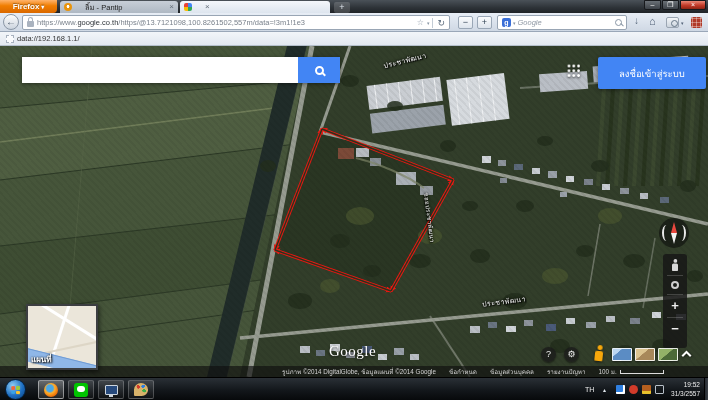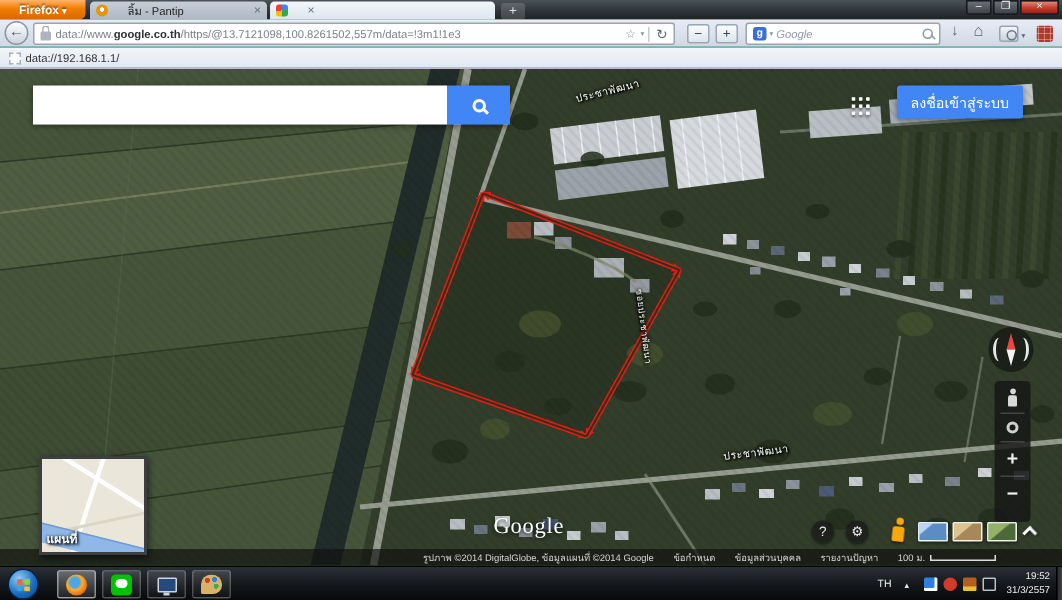--- a/index.html
+++ b/index.html
@@ -37,21 +37,21 @@
     background:linear-gradient(#e7edf5,#cfd8e4);border-bottom:1px solid #9aa7b8}
   .backbtn{position:absolute;left:3px;top:1px;width:16px;height:16px;border-radius:50%;
     background:linear-gradient(#fdfdfd,#ccd4de);border:1px solid #8b97a6;color:#445566;
     font-size:10px;line-height:14px;text-align:center}
   .urlfield{position:absolute;left:22px;top:2px;width:428px;height:15px;background:#fff;
     border:1px solid #98a5b4;border-radius:2px;display:flex;align-items:center;padding:0 4px;gap:3px}
   .lock{width:7px;height:6px;background:#aab3bf;border-radius:1px;position:relative;flex:0 0 auto;margin-top:2px}
   .lock::before{content:'';position:absolute;top:-4px;left:1.2px;width:3px;height:4px;
     border:1.2px solid #aab3bf;border-bottom:none;border-radius:3px 3px 0 0}
   .urltext{flex:1;white-space:nowrap;overflow:hidden;font-size:7.5px;color:#7a828c}
-  .urltext b{color:#2d3238;font-weight:bold}
+  .urltext b{color:#2d3238;font-weight:normal}
   .urlbtn{color:#8a97a6;font-size:8px;flex:0 0 auto}
   .urlcaret{color:#8a97a6;font-size:5px;flex:0 0 auto}
   .reloadseg{border-left:1px solid #c3ccd6;padding-left:4px;color:#5a6a7c;font-size:9px;flex:0 0 auto}
   .zbtn{position:absolute;top:3px;width:15px;height:13px;background:linear-gradient(#fbfcfd,#dde4ec);
     border:1px solid #9aa7b6;border-radius:2px;font-size:9px;text-align:center;line-height:11px;color:#334455}
   .searchfield{position:absolute;left:497px;top:2px;width:130px;height:15px;background:#fff;
     border:1px solid #98a5b4;border-radius:2px;display:flex;align-items:center;gap:2px;padding:0 4px}
   .engine{width:9px;height:9px;border-radius:2px;background:#3a6fd8;color:#fff;font-size:7px;
     font-weight:bold;text-align:center;line-height:9px;flex:0 0 auto}
   .searchinput{flex:1;min-width:0;border:none;outline:none;background:transparent;
@@ -94,21 +94,21 @@
     font-family:"Liberation Sans",sans-serif}
   .gsbtn{width:42px;background:#4285f4;display:flex;align-items:center;justify-content:center;cursor:pointer}
   .bigmag{width:9px;height:9px;border:2px solid #fff;border-radius:50%;position:relative}
   .bigmag::after{content:'';position:absolute;width:5px;height:2px;background:#fff;
     transform:rotate(45deg);right:-4px;bottom:-2px}
 
   .appsgrid{position:absolute;left:566px;top:17px;width:14px;height:14px;z-index:5;
     background-image:radial-gradient(circle,#fff 1.2px,transparent 1.5px);
     background-size:4.8px 4.8px;background-position:.6px .6px;
     filter:drop-shadow(0 1px 1px rgba(0,0,0,.7))}
-  .signin{position:absolute;left:598px;top:11px;height:22px;padding:0 9px;background:#4285f4;
+  .signin{position:absolute;left:598px;top:11px;height:32px;padding:0 21px;background:#4285f4;
     border-radius:2px;color:#fff;font-size:9.5px;display:flex;align-items:center;z-index:5;
     box-shadow:0 1px 4px rgba(0,0,0,.45);cursor:pointer}
 
   .minimap{position:absolute;left:26px;top:258px;width:72px;height:66px;border:2px solid #3c3e41;
     background:#ebe6da;box-shadow:1px 2px 5px rgba(0,0,0,.6);overflow:hidden;z-index:6}
   .mm-road{position:absolute;background:#fff}
   .mm-r1{left:-8px;top:18px;width:110px;height:3px;transform:rotate(32deg)}
   .mm-r2{left:28px;top:-10px;width:3px;height:90px;transform:rotate(18deg)}
   .mm-r3{left:-10px;top:40px;width:110px;height:2px;transform:rotate(-12deg);background:#ddd6c6}
   .mm-river{position:absolute;left:-16px;bottom:0px;width:84px;height:13px;background:#8fb7e8;
@@ -221,21 +221,21 @@
       <span class="winbtn">–</span>
       <span class="winbtn">❐</span>
       <span class="winbtn close">×</span>
     </div>
   </div>
 
   <div class="navbar">
     <div class="backbtn">←</div>
     <div class="urlfield">
       <span class="lock"></span>
-      <span class="urltext"><span>data://www.</span><b>google.co.th</b><span>/https/@13.7121098,100.8261502,557m/data=!3m1!1e3</span></span>
+      <span class="urltext"><span>https://www.</span><b>google.co.th</b><span>/https/@13.7121098,100.8261502,557m/data=!3m1!1e3</span></span>
       <span class="urlbtn">☆</span>
       <span class="urlcaret">▾</span>
       <span class="reloadseg">↻</span>
     </div>
     <div class="zbtn" style="left:458px">−</div>
     <div class="zbtn" style="left:477px">+</div>
     <div class="searchfield">
       <span class="engine">g</span>
       <span class="urlcaret">▾</span>
       <input class="searchinput" placeholder="Google" style="">

